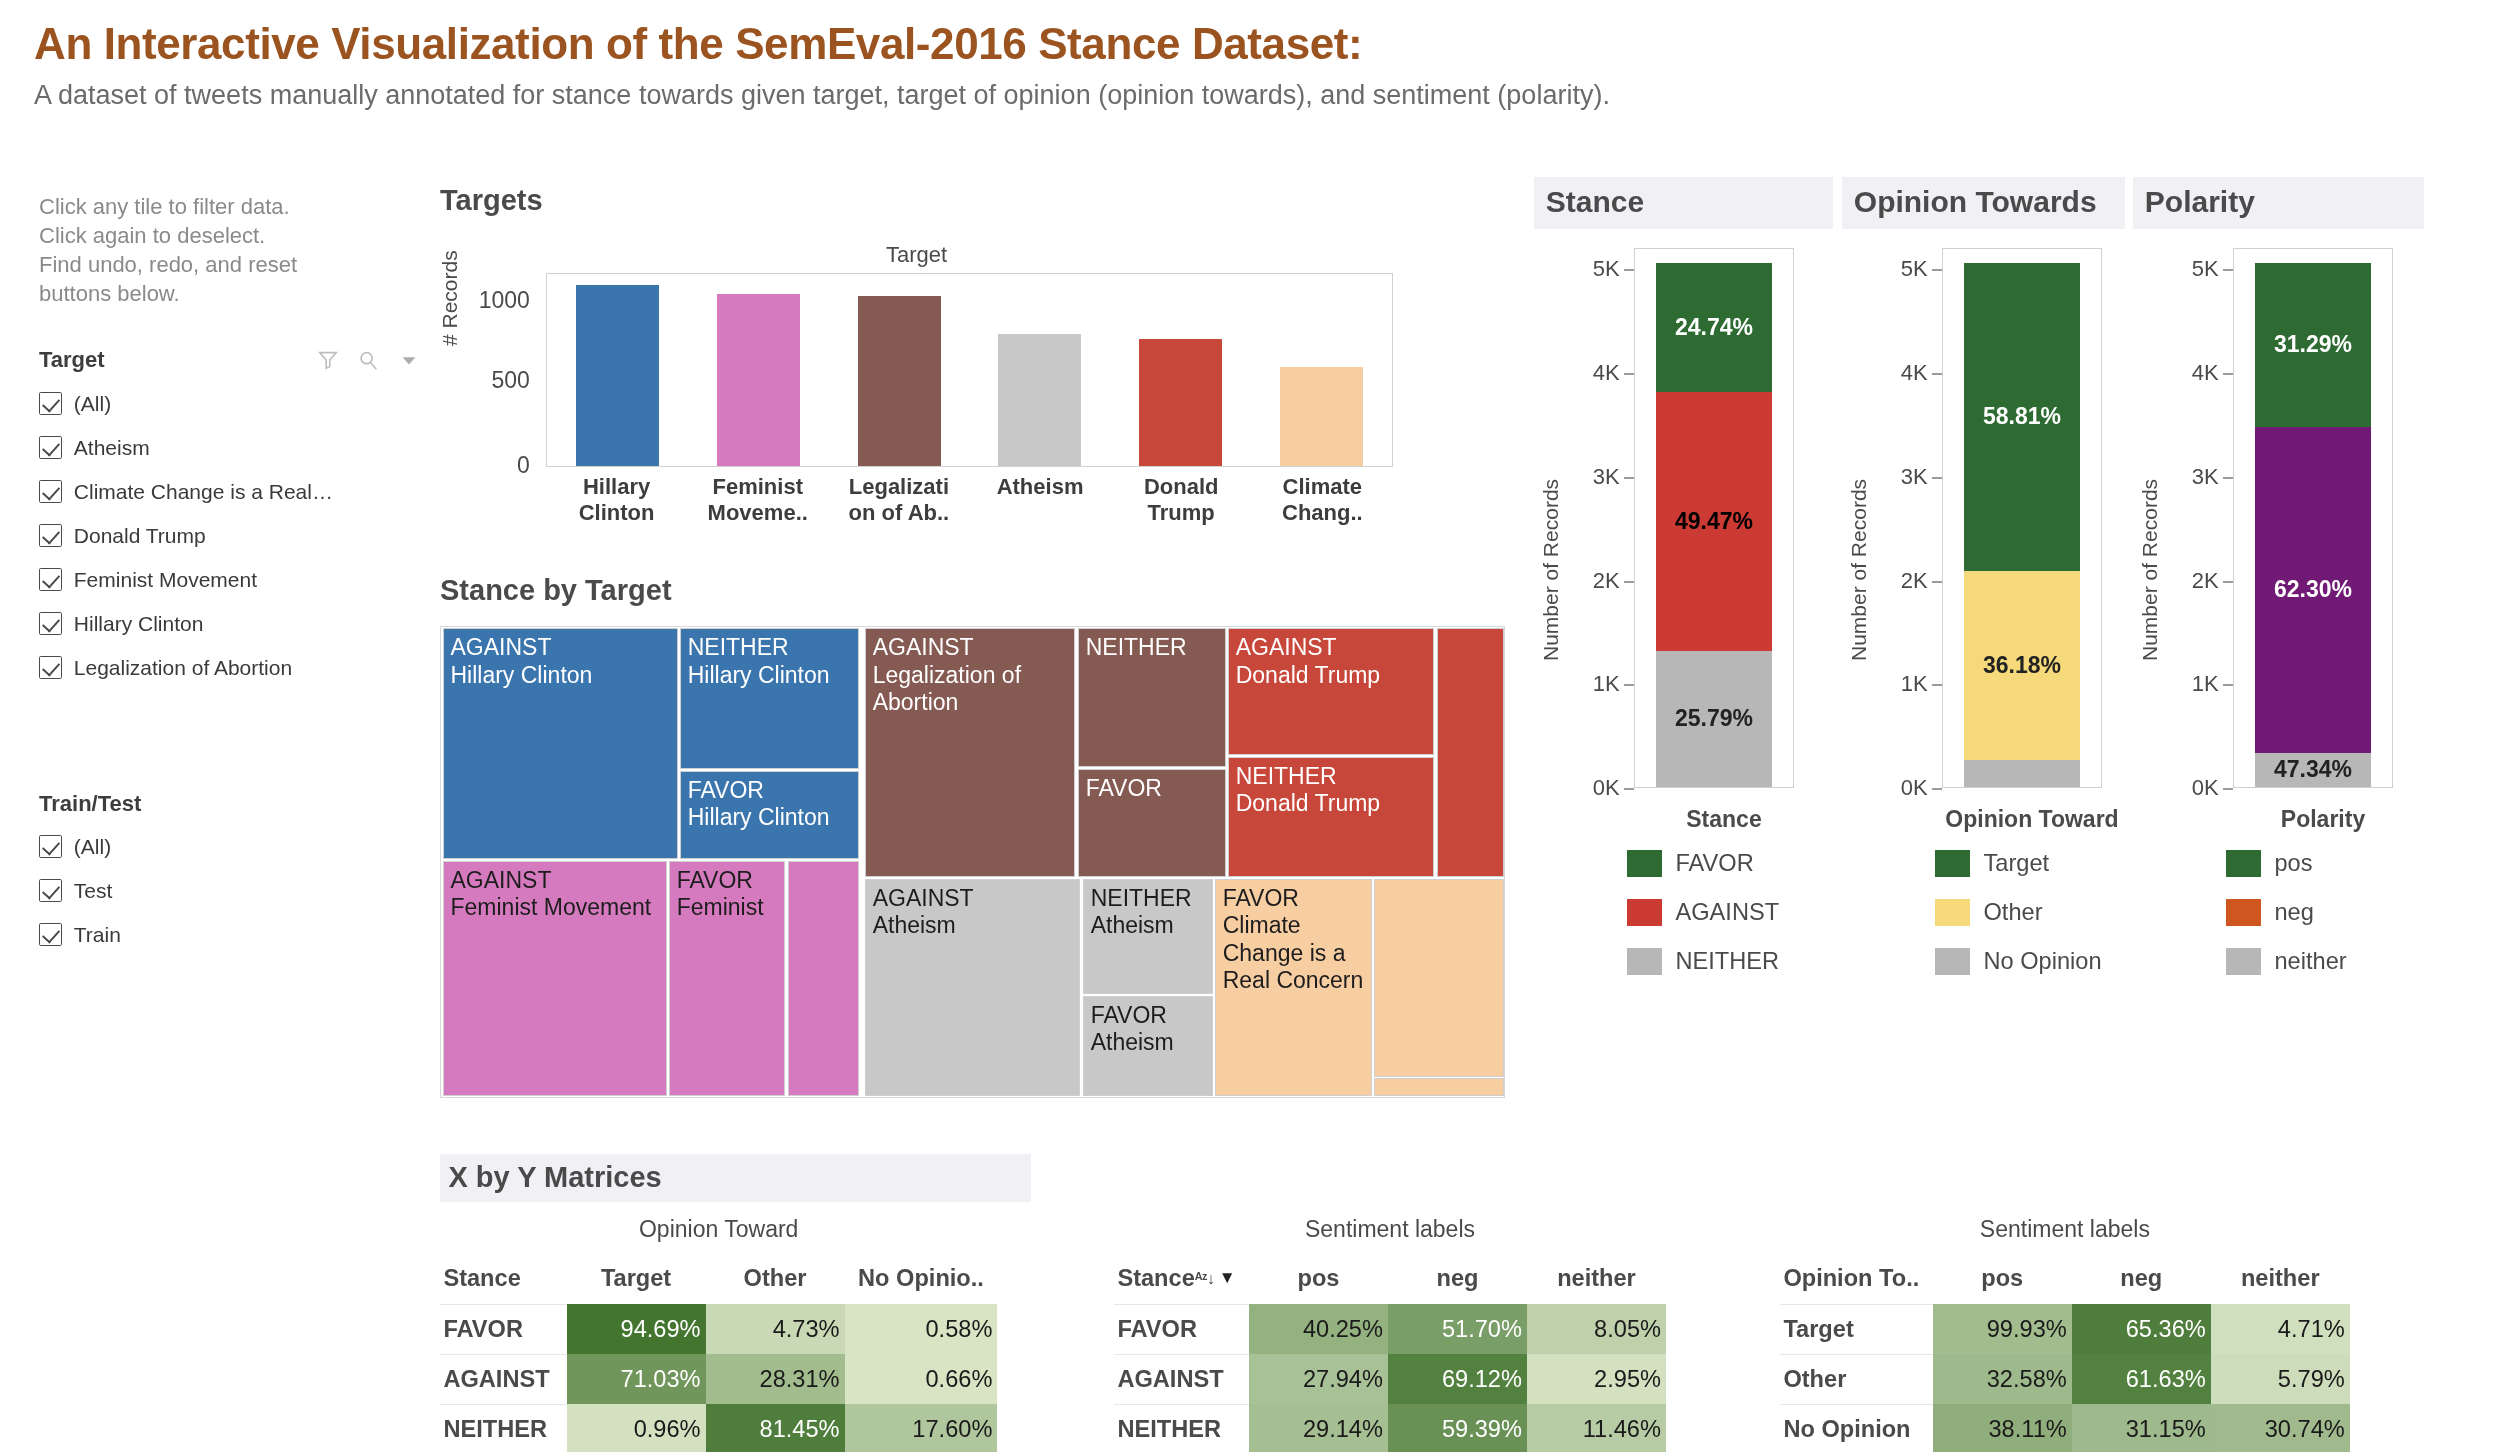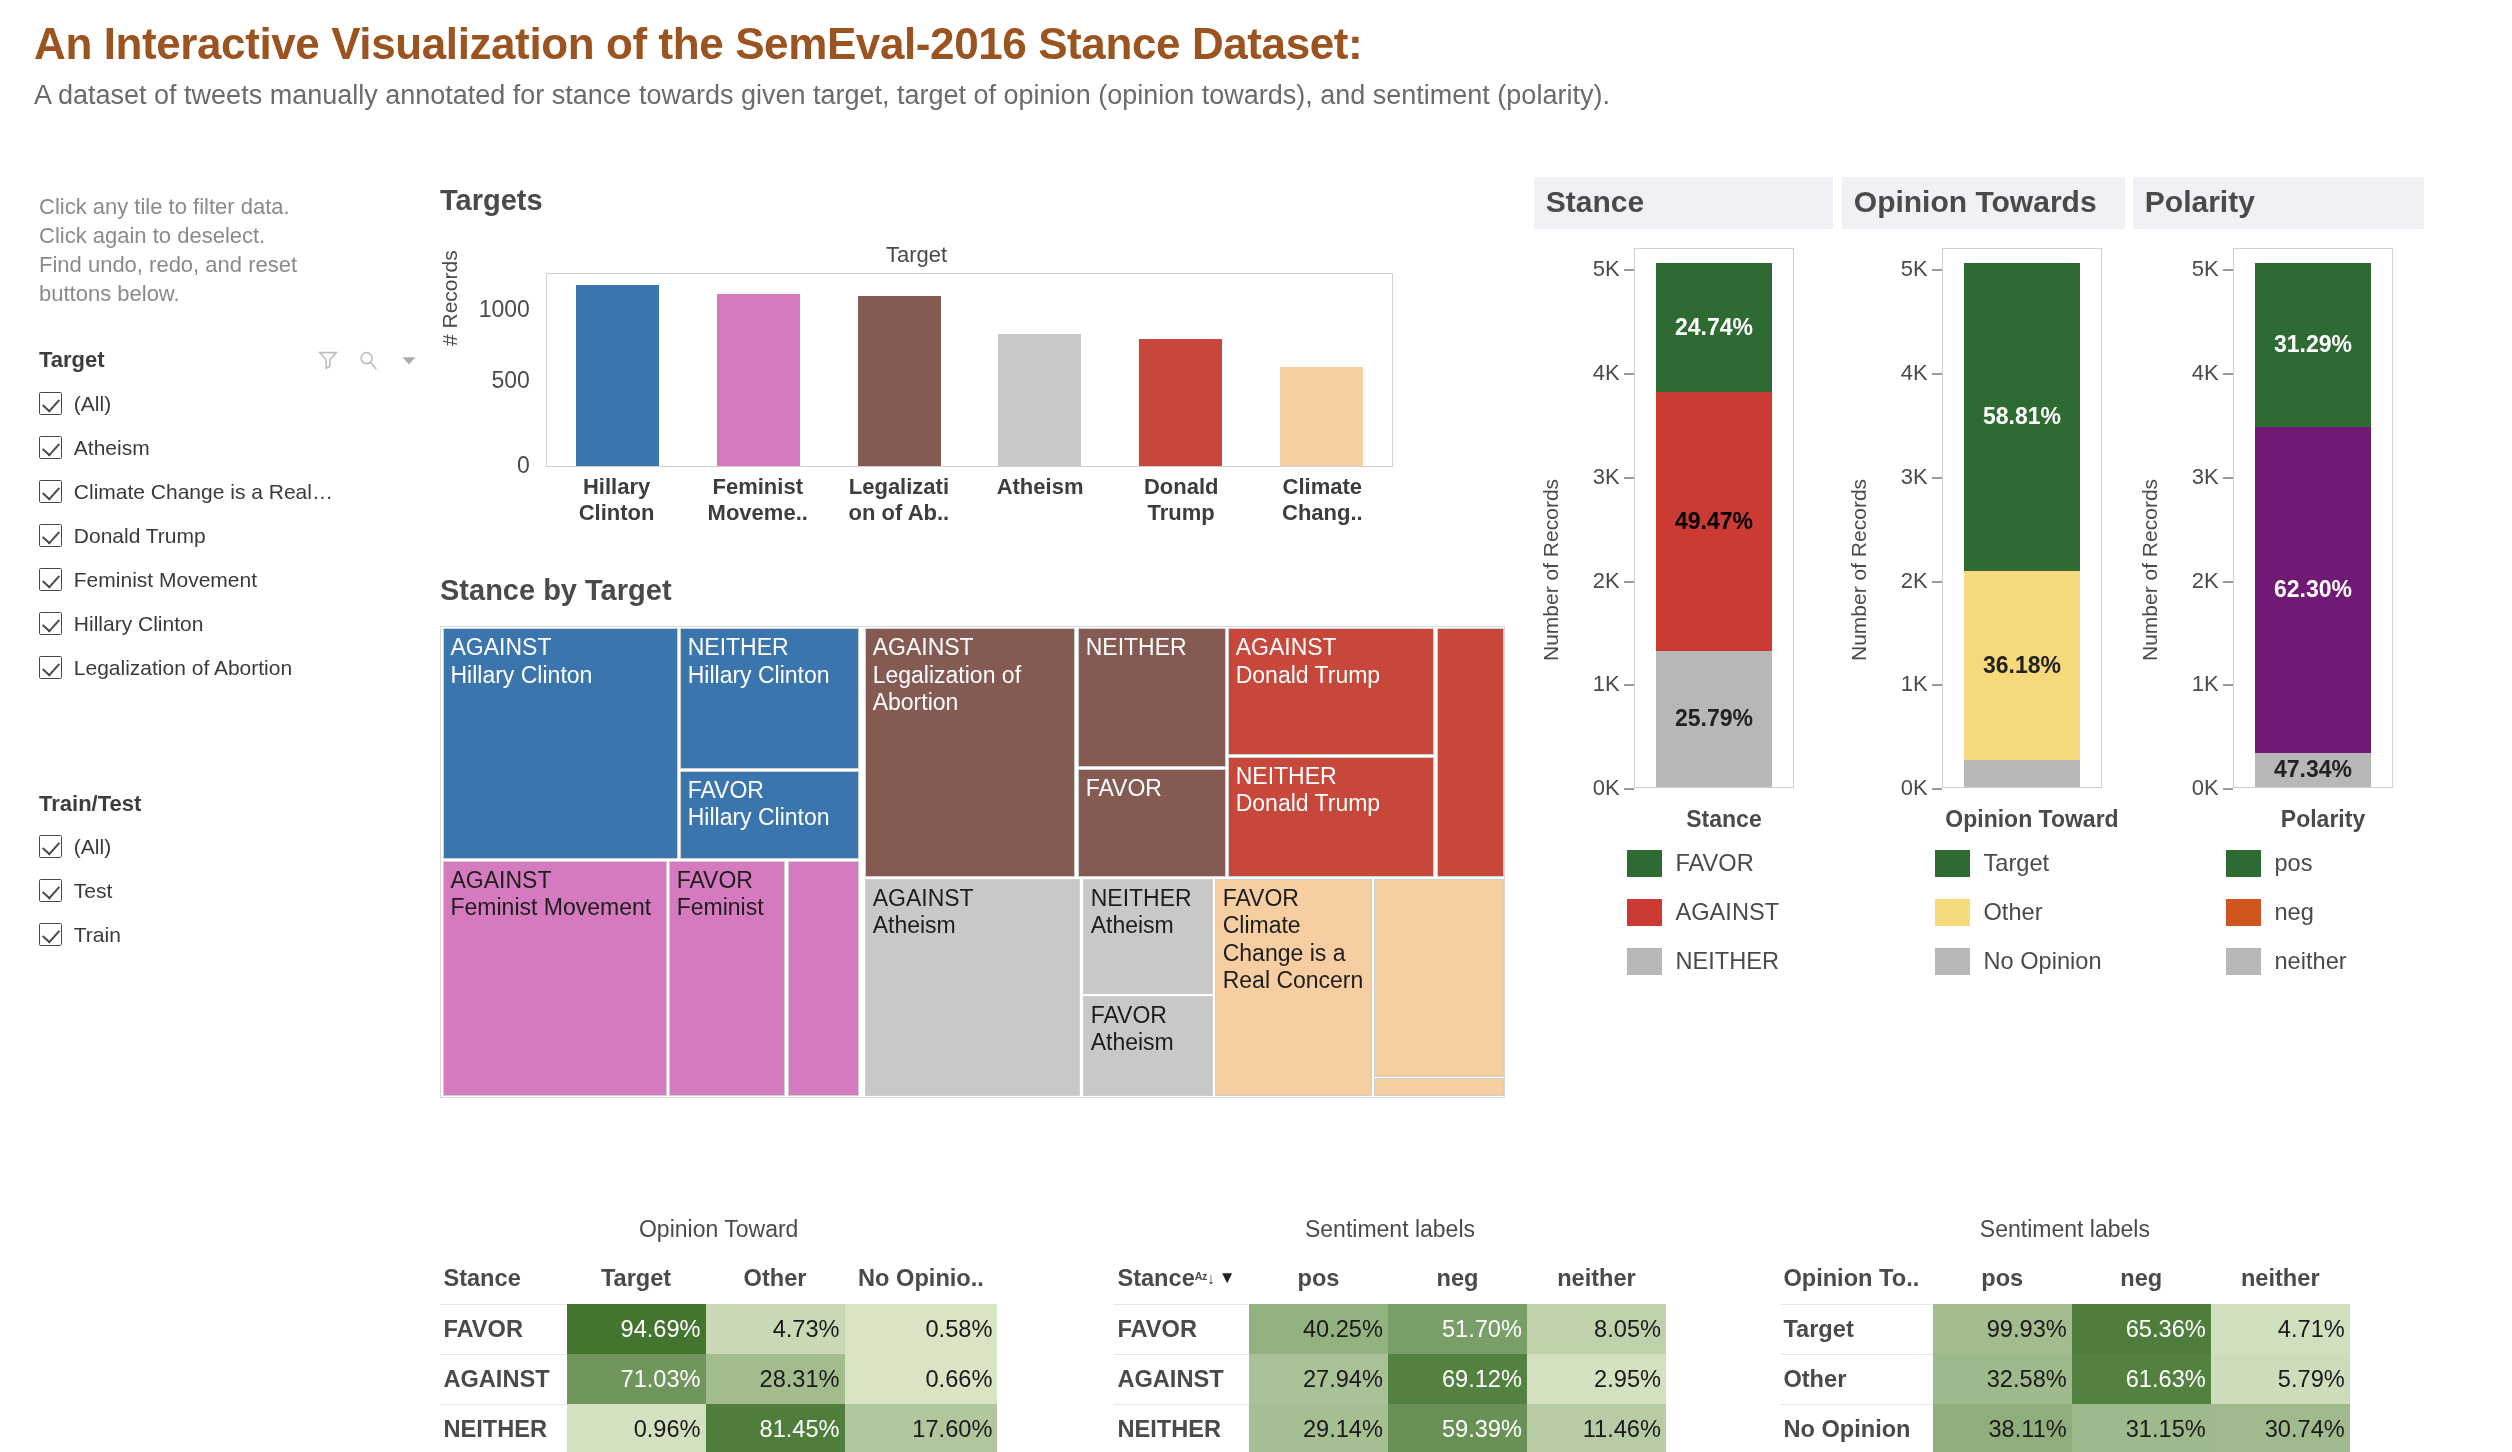--- a/index.html
+++ b/index.html
@@ -270,21 +270,21 @@
   </div>
 
   <div id="targets-panel">
     <div class="sec-title">Targets</div>
     <div id="targets-chart-title">Target</div>
     <div class="bar-area">
       <div class="yaxis-label"># Records</div>
       <div id="targets-yticks">
           <div class="ytick" style="top: 179px; left: 11.8px;">0</div>
           <div class="ytick" style="top: 94px; left: 11.8px;">500</div>
-          <div class="ytick" style="top: 23px; left: 11.8px;">1000</div>
+          <div class="ytick" style="top: 14px; left: 11.8px;">1000</div>
         </div>
       <div class="plot" id="targets-plot">
           <div class="bar" style="height: 94.0909%; background: rgb(59, 117, 174);"></div>
           <div class="bar" style="height: 89.5455%; background: rgb(214, 122, 191);"></div>
           <div class="bar" style="height: 88.6364%; background: rgb(132, 90, 82);"></div>
           <div class="bar" style="height: 68.6364%; background: rgb(200, 200, 200);"></div>
           <div class="bar" style="height: 66.3636%; background: rgb(199, 72, 58);"></div>
           <div class="bar" style="height: 51.8182%; background: rgb(247, 205, 162);"></div>
         </div>
       <div class="xtick-row" id="targets-xticks">
@@ -479,20 +479,23 @@
             <span class="s-leg-label">neg</span>
           </div>
           <div class="s-leg-row">
             <span class="s-swatch" style="background: rgb(183, 183, 183);"></span>
             <span class="s-leg-label">neither</span>
           </div>
         </div>
       </div>
     </div>
 
+  <div id="matrices-title">
+    <div class="sec-title sec-title-band">X by Y Matrices</div>
+  </div>
   <div class="matrix" id="matrix-1" style="left:440px;">
       <div class="m-super">Opinion Toward</div>
       <table class="m-tbl">
         <thead>
           <tr>
             <th class="hl">Stance</th>
             <th class="hv">Target</th>
             <th class="hv">Other</th>
             <th class="hv">No Opinio..</th>
           </tr>

